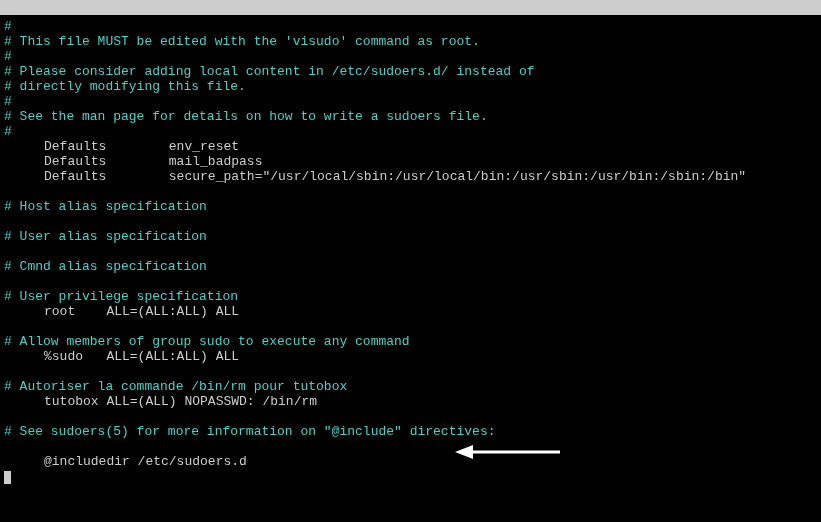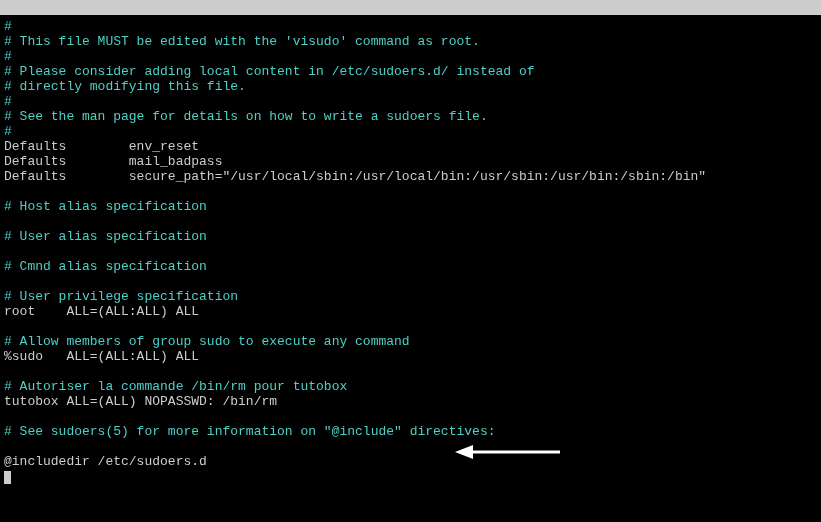--- a/index.html
+++ b/index.html
@@ -20,21 +20,21 @@
       padding-left: 8px;
       white-space: pre;
       font-weight: normal;
     }
     .editor {
       padding: 4px 4px;
       white-space: pre;
     }
     .line { min-height: 15px; }
     .comment { color: #4dd0c7; }
-    .normal  { color: #cccccc; }
+    .normal  { color: #cccccc; margin-left: 40px; }
     .cursor {
       display: inline-block;
       width: 7px;
       height: 13px;
       background: #cccccc;
       vertical-align: text-bottom;
     }
     .arrow {
       position: absolute;
       left: 455px;

